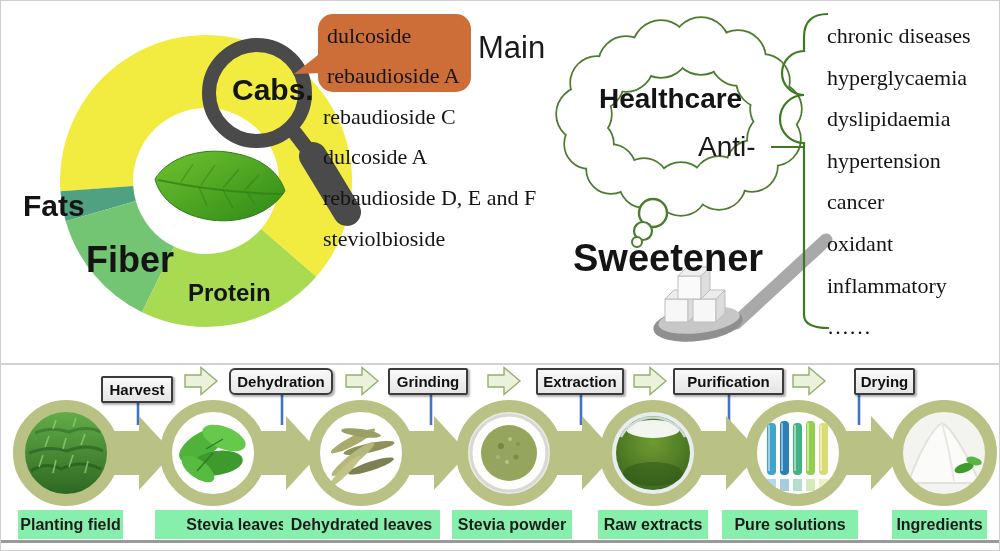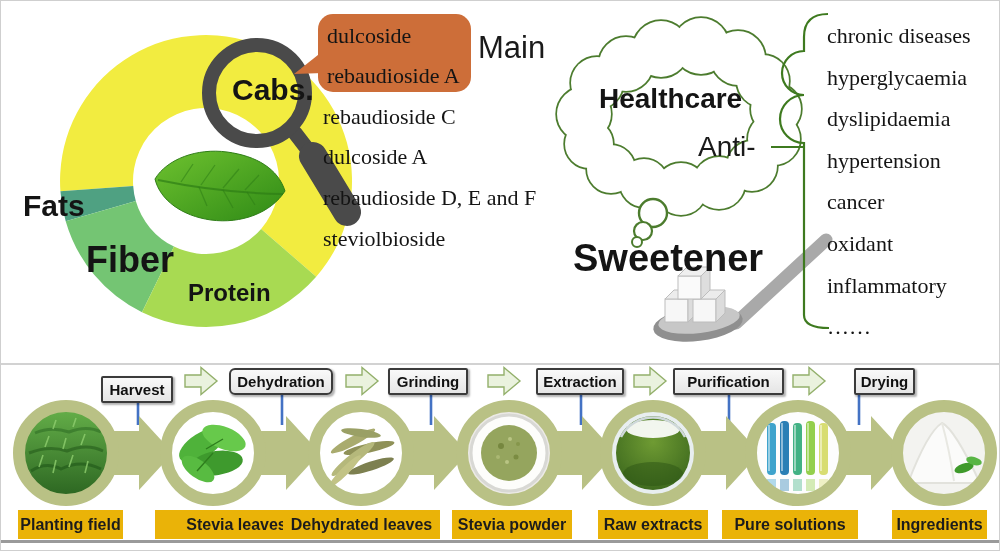--- a/index.html
+++ b/index.html
@@ -8,21 +8,21 @@
   .txt{position:absolute;z-index:3;color:#141414;white-space:nowrap;}
   .sans-b{font-family:"Liberation Sans",sans-serif;font-weight:bold;}
   .sans{font-family:"Liberation Sans",sans-serif;font-weight:normal;}
   .serif{font-family:"Liberation Serif",serif;font-weight:normal;}
   .benefit-list{position:absolute;left:826px;top:14px;z-index:3;font-family:"Liberation Serif",serif;font-size:22px;color:#141414;}
   .benefit-list div{height:41.6px;line-height:41.6px;white-space:nowrap;}
   .stepbox{position:absolute;top:367px;height:27px;z-index:3;display:flex;align-items:center;justify-content:center;
     background:linear-gradient(#f9f9f9,#e5e5e5);border:2px solid #3b3b3b;border-radius:2px;box-sizing:border-box;
     font-family:"Liberation Sans",sans-serif;font-weight:bold;font-size:15px;color:#101010;box-shadow:1.5px 1.5px 2px rgba(0,0,0,.3);}
   .stagelabel{position:absolute;top:509px;height:29px;z-index:3;display:flex;align-items:center;justify-content:center;
-    background:#eab308;font-family:"Liberation Sans",sans-serif;font-weight:bold;font-size:16px;color:#1c1c1c;text-align:center;}
+    background:#86efac;font-family:"Liberation Sans",sans-serif;font-weight:bold;font-size:16px;color:#1c1c1c;text-align:center;}
   .sep{position:absolute;left:0;width:1000px;z-index:2;}
 </style>
 </head>
 <body>
 
 <div class="page">
 
   <svg class="gfx" width="1000" height="551" viewBox="0 0 1000 551">
     <defs>
       <linearGradient id="grassGrad" x1="0" y1="0" x2="0" y2="1">

